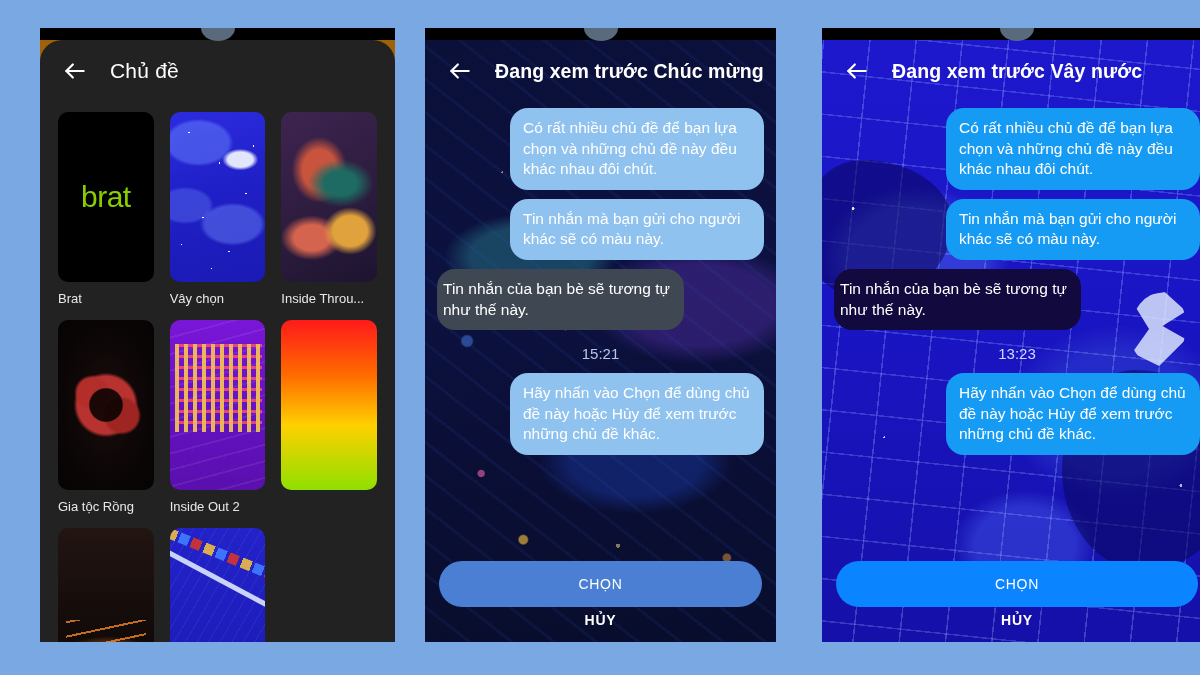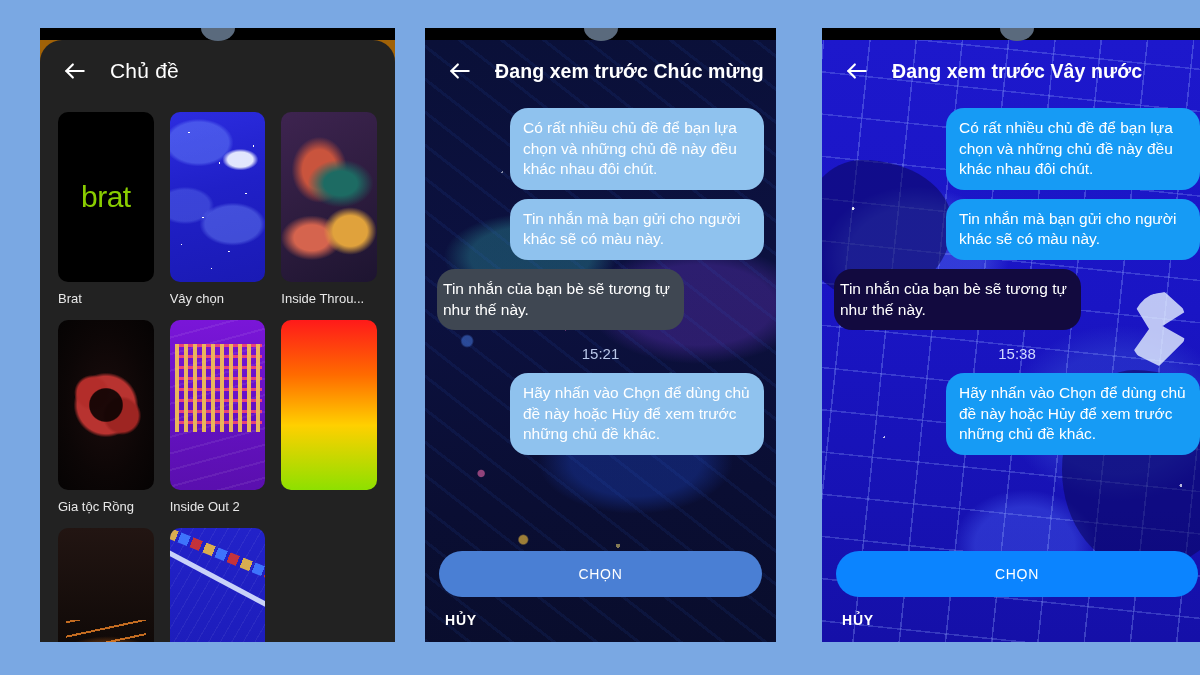--- a/index.html
+++ b/index.html
@@ -352,22 +352,22 @@
   #panel-water .bubble.out { background: #169bf5; }
   #panel-water .bubble.in  { background: #120a3f; }
   #panel-water .timestamp  { color: #cfd8ff; }
 
   .chat-actions {
     position: absolute;
     left: 0; right: 0; bottom: 10px;
     z-index: 6;
     display: flex;
     flex-direction: column;
-    align-items: flex-start;
-    gap: 14px;
+    align-items: center;
+    gap: 4px;
     padding: 0 14px;
     box-sizing: border-box;
   }
   .btn-primary {
     width: 100%;
     height: 46px;
     border: none;
     border-radius: 24px;
     color: #fff;
     font-size: 14px;
@@ -510,21 +510,21 @@
           <polyline points="10,6 4,12 10,18"></polyline>
         </svg>
       </div>
       <div class="chat-title">Đang xem trước Vây nước</div>
     </div>
 
     <div class="chat-body">
       <div class="bubble out">Có rất nhiều chủ đề để bạn lựa chọn và những chủ đề này đều khác nhau đôi chút.</div>
       <div class="bubble out">Tin nhắn mà bạn gửi cho người khác sẽ có màu này.</div>
       <div class="bubble in">Tin nhắn của bạn bè sẽ tương tự như thế này.</div>
-      <div class="timestamp">15:38</div>
+      <div class="timestamp">13:23</div>
       <div class="bubble out">Hãy nhấn vào Chọn để dùng chủ đề này hoặc Hủy để xem trước những chủ đề khác.</div>
     </div>
 
     <div class="chat-actions">
       <button class="btn-primary">CHỌN</button>
       <button class="btn-text">HỦY</button>
     </div>
   </div>
 </div>
 

